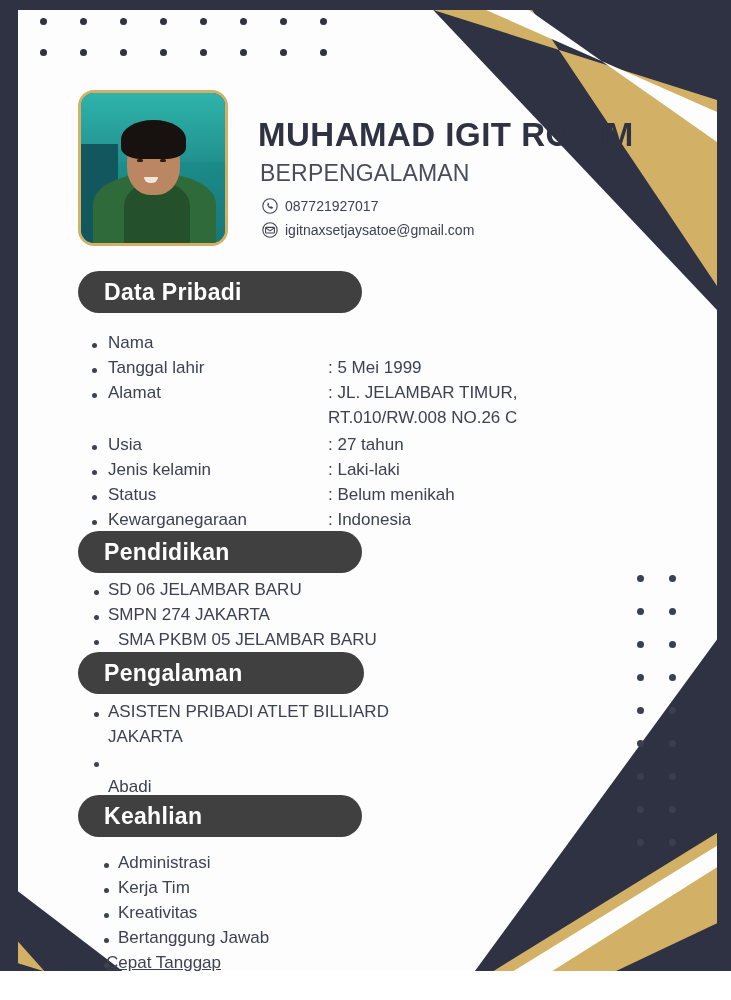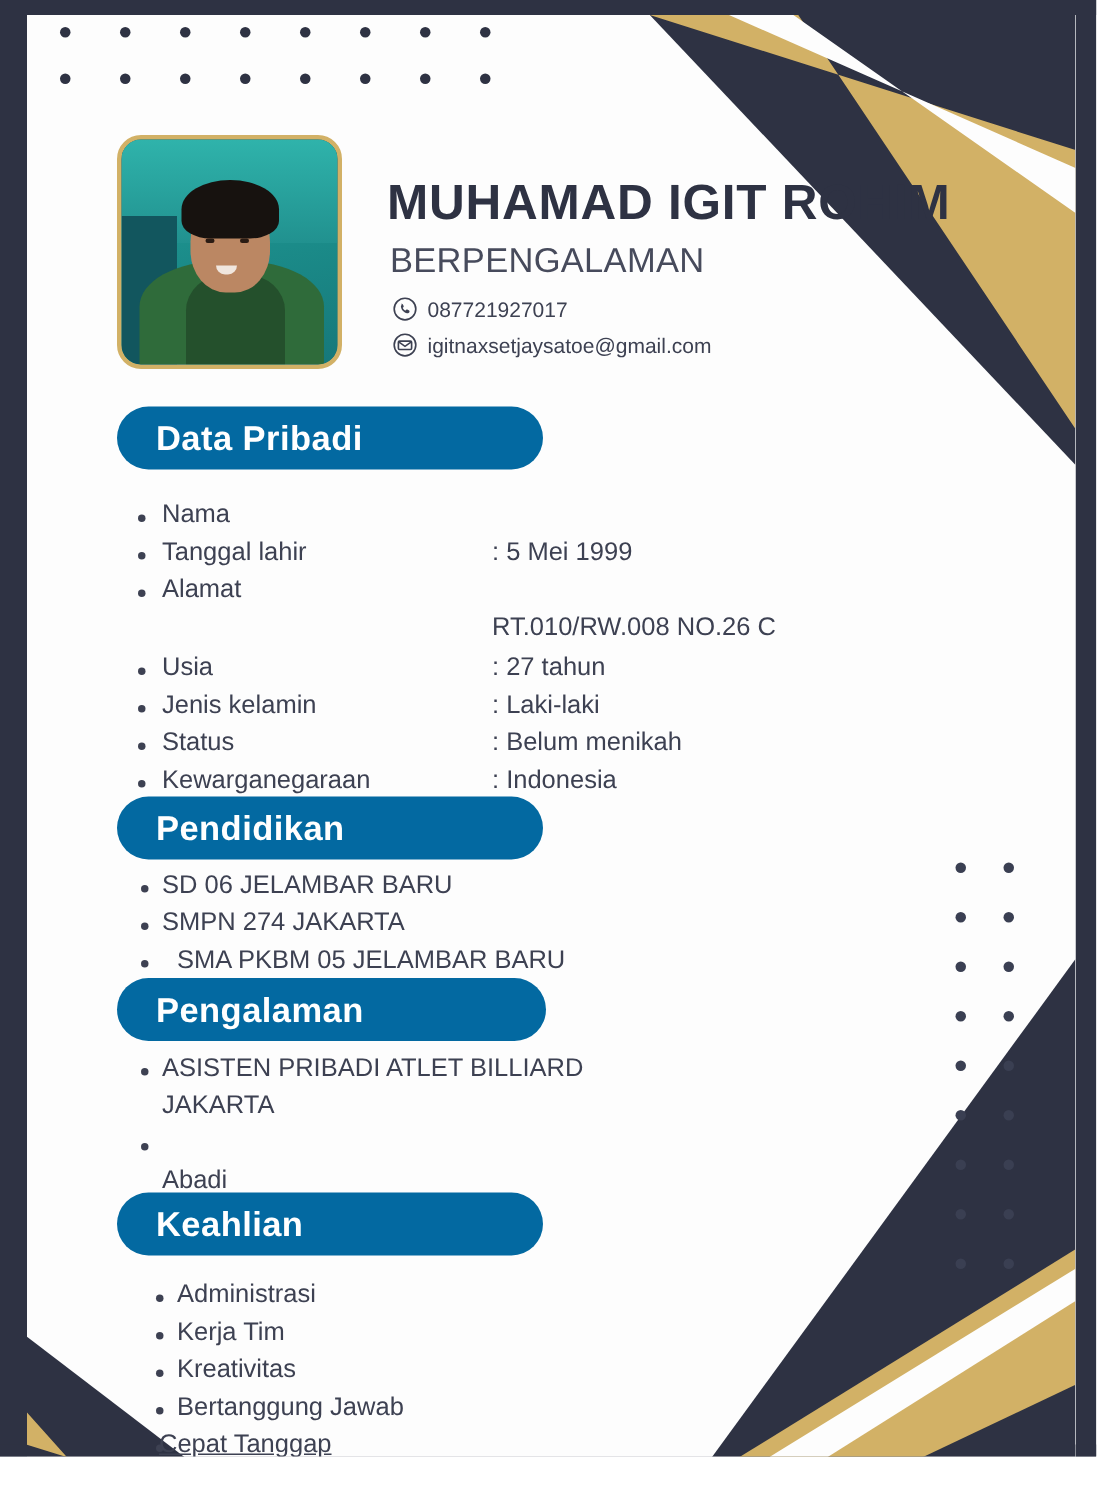--- a/index.html
+++ b/index.html
@@ -240,21 +240,21 @@
   .cicon {
     width: 16px; height: 16px;
     flex: 0 0 16px;
     display: block;
   }
 
   
   .sec-bar {
     position: absolute;
     height: 42px;
-    background: #0369a1;
+    background: #404040;
     border-radius: 21px;
     display: flex;
     align-items: center;
     padding-left: 26px;
     box-sizing: border-box;
   }
   .sec-bar span {
     color: #ffffff;
     font-size: 23px;
     font-weight: bold;
@@ -393,20 +393,21 @@
 
     <div class="bullet" style="left:74px; top:333px;"></div>
     <div class="item" style="left:90px; top:323px;">Nama</div>
 
     <div class="bullet" style="left:74px; top:358px;"></div>
     <div class="item" style="left:90px; top:348px;">Tanggal lahir</div>
     <div class="val" style="left:310px; top:348px;">: 5 Mei 1999</div>
 
     <div class="bullet" style="left:74px; top:383px;"></div>
     <div class="item" style="left:90px; top:373px;">Alamat</div>
+    <div class="val" style="left:310px; top:373px;">: JL. JELAMBAR TIMUR,</div>
     <div class="cont" style="left:310px; top:398px;">RT.010/RW.008 NO.26 C</div>
 
     <div class="bullet" style="left:74px; top:435px;"></div>
     <div class="item" style="left:90px; top:425px;">Usia</div>
     <div class="val" style="left:310px; top:425px;">: 27 tahun</div>
 
     <div class="bullet" style="left:74px; top:460px;"></div>
     <div class="item" style="left:90px; top:450px;">Jenis kelamin</div>
     <div class="val" style="left:310px; top:450px;">: Laki-laki</div>
 

